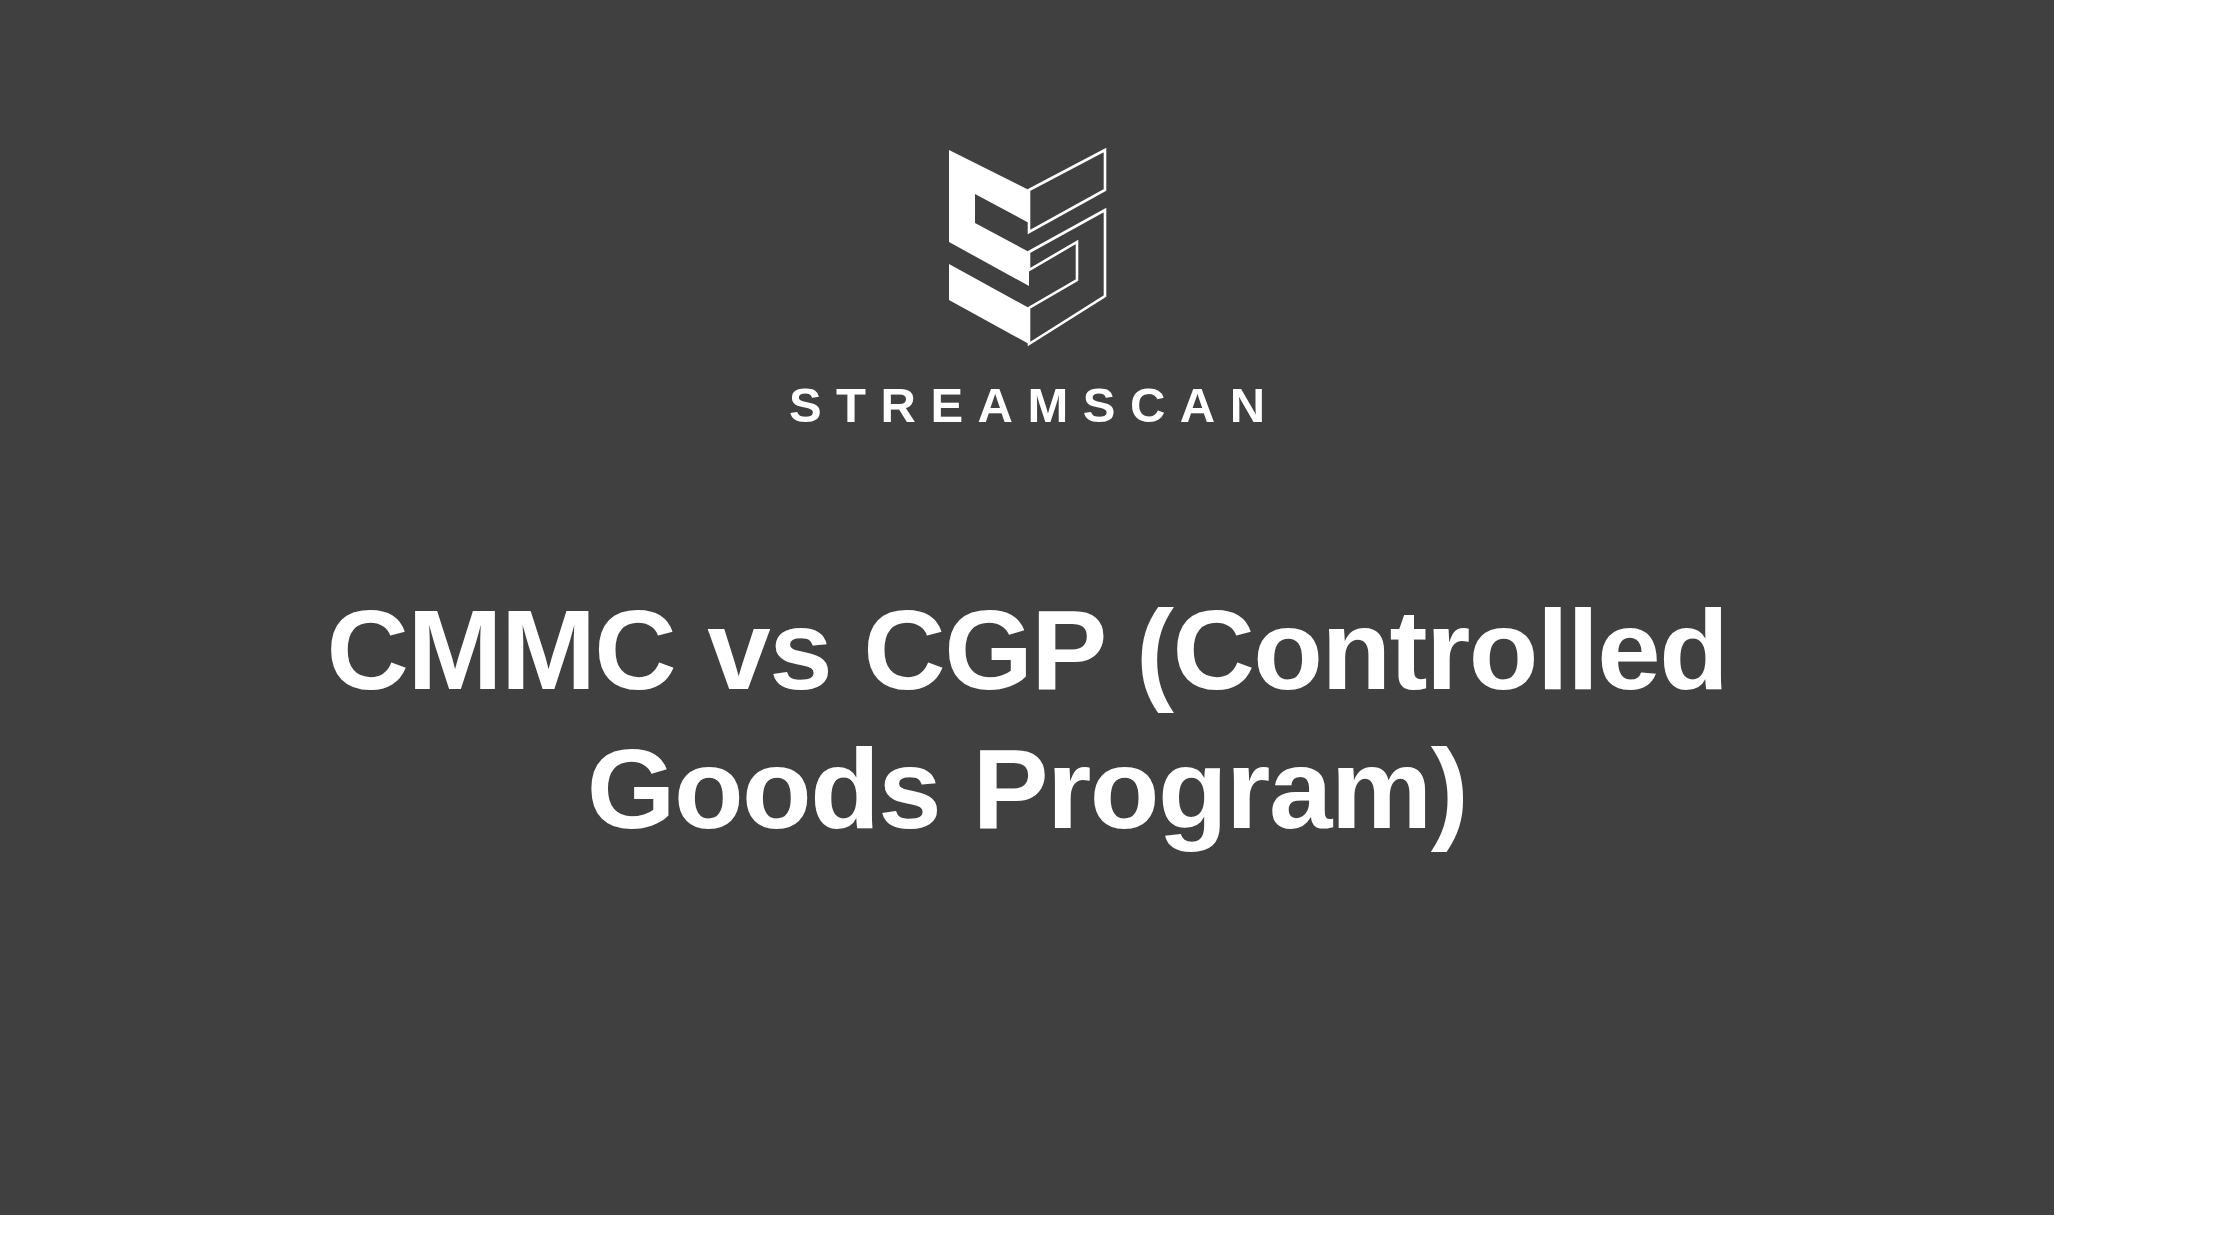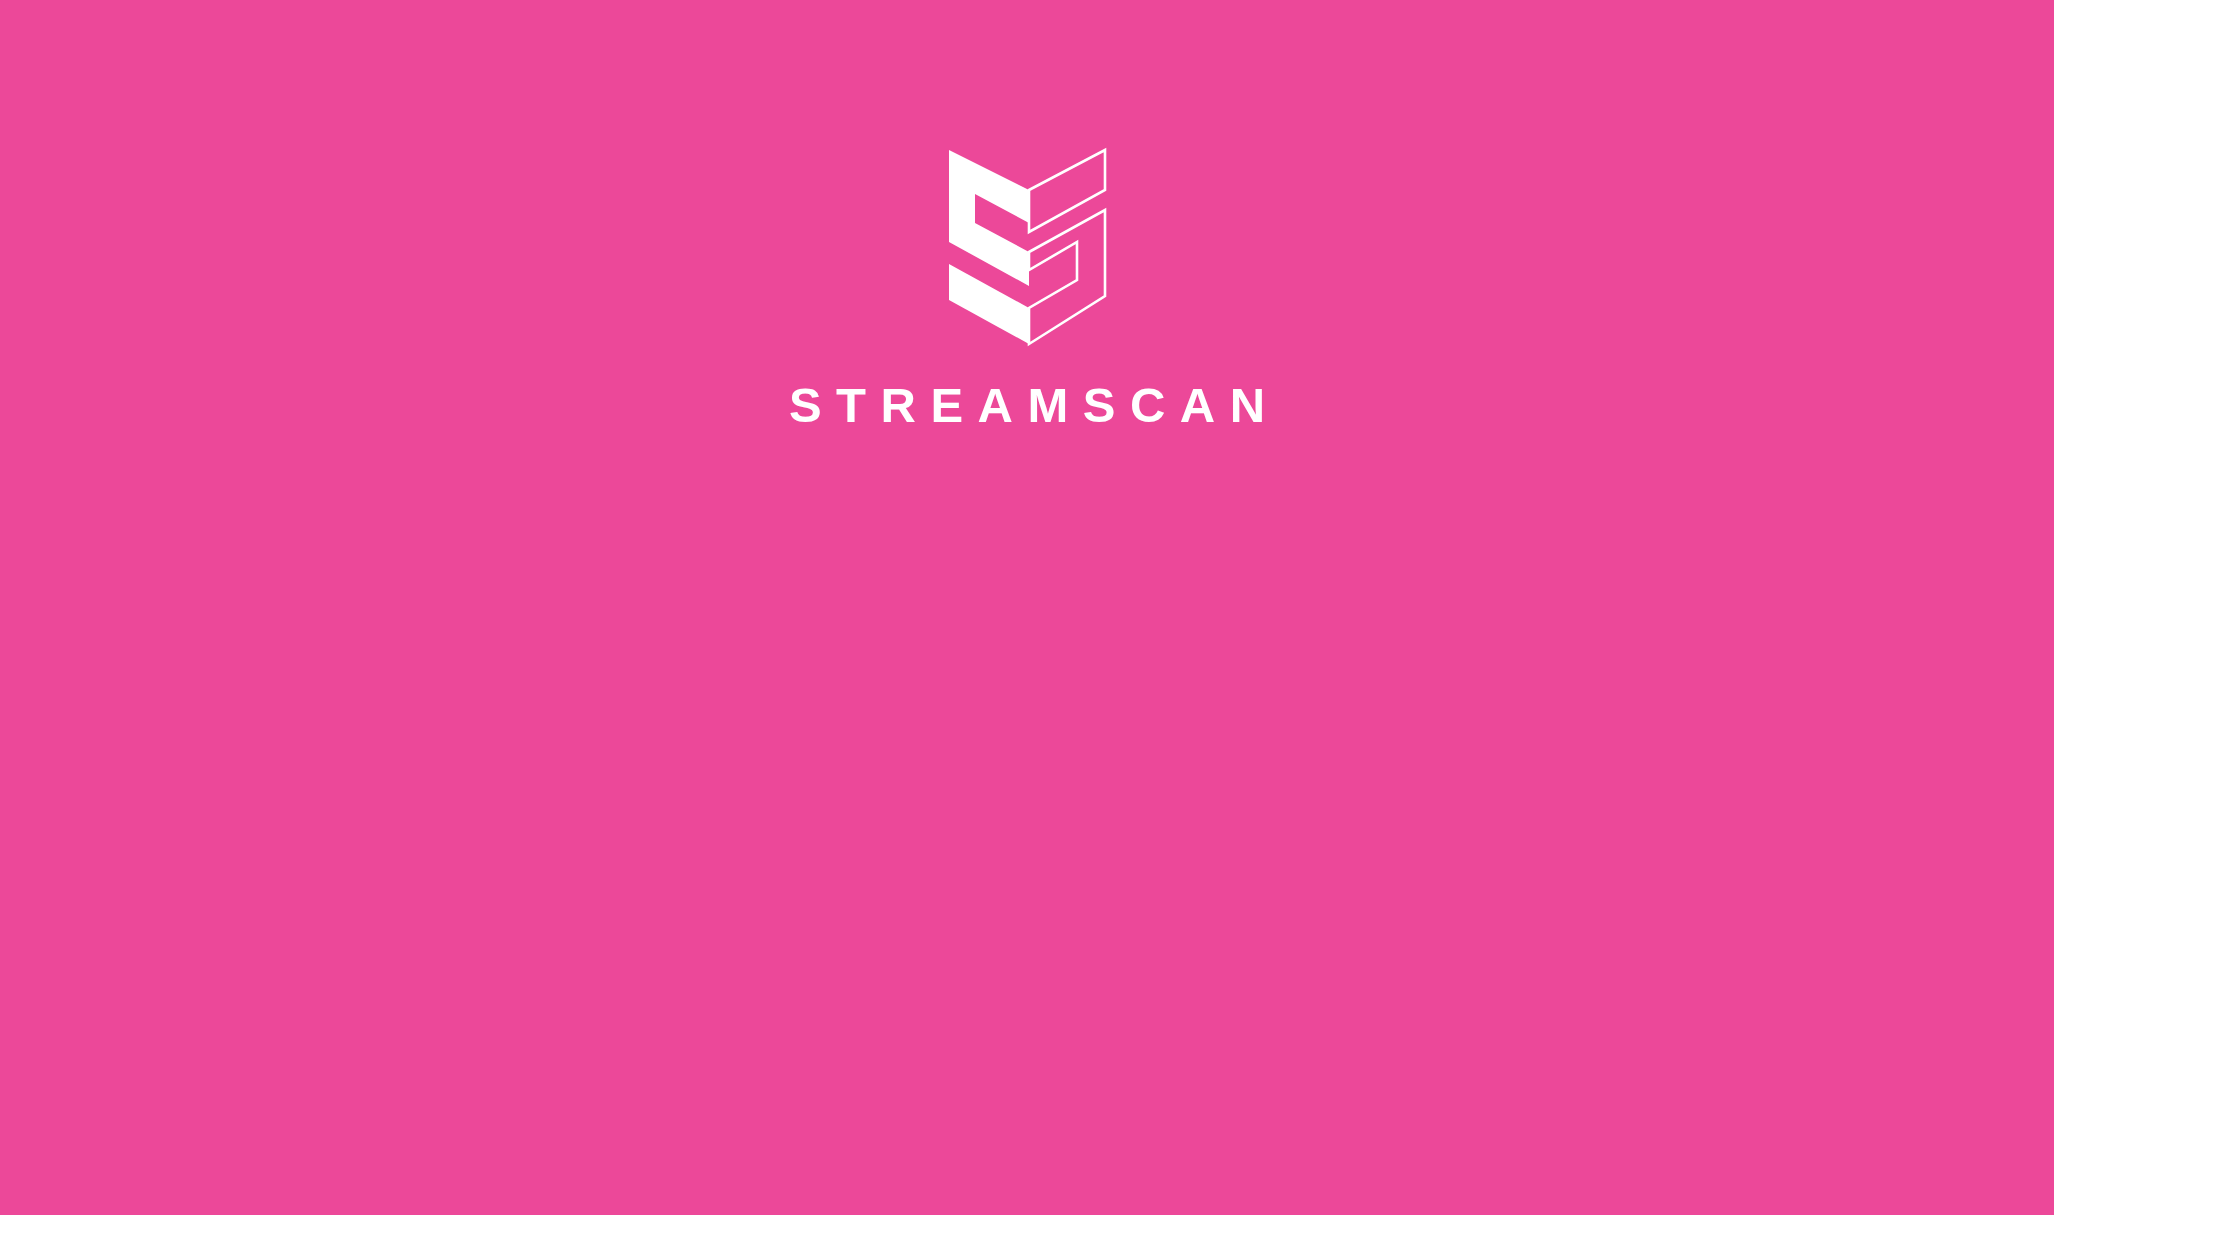--- a/index.html
+++ b/index.html
@@ -24,21 +24,21 @@
     background: #ffffff;
   }
 
   
   .slide-panel {
     position: absolute;
     left: 0;
     top: 0;
     width: 2054px;
     height: 1215px;
-    background: #ec4899;
+    background: #404040;
     overflow: hidden;
   }
 
   
   .slide-content {
     position: absolute;
     left: 0;
     top: 0;
     width: 2054px;
     height: 1215px;
@@ -108,17 +108,21 @@
           <path fill="#ffffff" d="M8 118 L8 154 L88 198 L88 162 Z"></path>
 
           <path fill="none" stroke="#ffffff" stroke-width="2.6" stroke-linejoin="miter" d="M88 44 L164 4 L164 44 L88 86 Z"></path>
 
           <path fill="none" stroke="#ffffff" stroke-width="2.6" stroke-linejoin="miter" d="M88 106 L164 64 L164 150 L88 198 L88 162 L136 134 L136 96 L88 124 Z"></path>
         </svg>
 
         <div class="brand-wordmark">STREAMSCAN</div>
       </div>
 
+      <h1 class="slide-title">
+        <span class="title-line">CMMC vs CGP (Controlled</span>
+        <span class="title-line">Goods Program)</span>
+      </h1>
 
     </div>
   </div>
 
 </div>
 
 </body></html>

